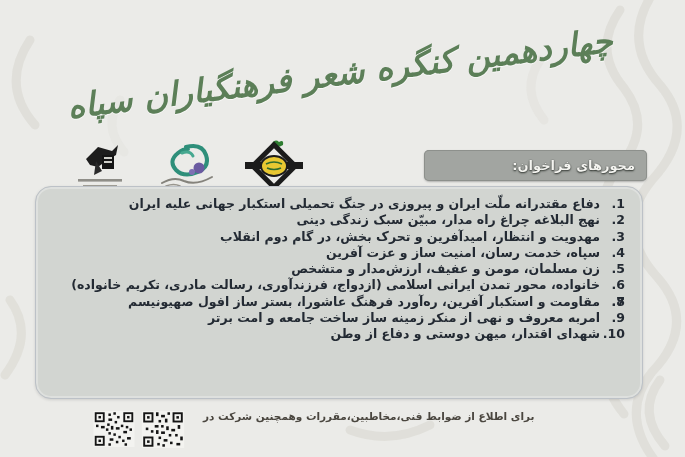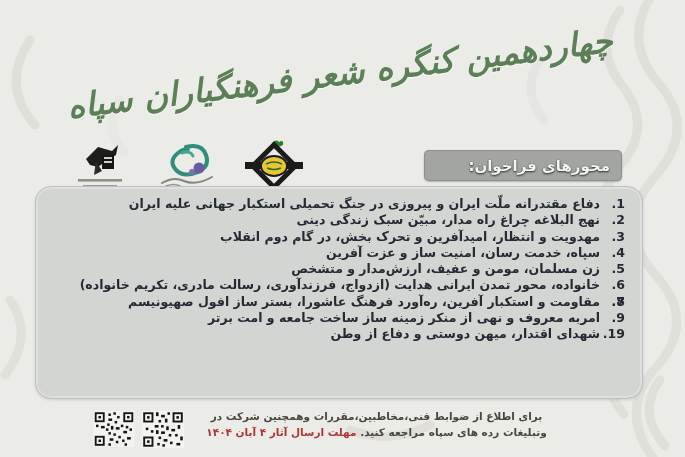--- a/index.html
+++ b/index.html
@@ -19,43 +19,43 @@
     letter-spacing:1px;
     text-shadow:0 1px 0 rgba(255,255,255,.6);
   }
   
   .logo{position:absolute;}
   .logo1{left:72px;top:141px;}
   .logo2{left:156px;top:141px;}
   .logo3{left:243px;top:137px;}
   
   .section-label{
-    position:absolute;left:424px;top:150px;width:198px;height:31px;
+    position:absolute;left:424px;top:150px;width:223px;height:31px;
     background:#a2a5a1;border-radius:5px;box-sizing:border-box;
     display:flex;align-items:center;direction:rtl;padding:0 12px;
-    color:#f4f4f0;font-weight:bold;font-size:15px;
+    color:#f4f4f0;font-weight:bold;font-size:13px;
     text-shadow:0 1px 2px rgba(35,40,35,.95),0 0 1px #444;
     box-shadow:inset 0 0 0 1px #8d908c,0 1px 2px rgba(0,0,0,.25);
   }
   
   .themes-box{
     position:absolute;left:35px;top:186px;width:608px;height:213px;
     background:#d2d5d1;border:1px solid #bcc1c7;border-radius:16px;
     box-sizing:border-box;padding:9px 14px 6px 14px;
     box-shadow:inset 0 0 0 2px rgba(255,255,255,.28),0 1px 3px rgba(0,0,0,.12);
   }
   ul.themes{list-style:none;margin:0;padding:0;direction:rtl;
     color:#232a33;font-size:12.5px;font-weight:bold;}
   ul.themes li{position:relative;padding-right:28px;text-align:right;line-height:16.3px;}
   ul.themes .num{position:absolute;right:3px;top:0;}
   
   .qr-group{position:absolute;left:93px;top:411px;display:flex;gap:6px;}
   .footer-text{
     position:absolute;left:203px;top:409px;width:347px;
-    direction:rtl;text-align:center;
+    direction:rtl;text-align:left;
     font-size:10.5px;font-weight:bold;color:#4a463f;line-height:15.5px;
   }
   .deadline{color:#b03434;}
 </style>
 </head>
 <body>
 
 <div class="poster">
 
   <svg class="bg-pattern" viewBox="0 0 685 457" xmlns="http://www.w3.org/2000/svg">
@@ -106,25 +106,25 @@
 
   <div class="section-label">محورهای فراخوان:</div>
 
   <div class="themes-box">
     <ul class="themes">
       <li><span class="num">1.</span><span>دفاع مقتدرانه ملّت ایران و پیروزی در جنگ تحمیلی استکبار جهانی علیه ایران</span></li>
       <li><span class="num">2.</span><span>نهج البلاغه چراغ راه مدار، مبیّن سبک زندگی دینی</span></li>
       <li><span class="num">3.</span><span>مهدویت و انتظار، امیدآفرین و تحرک بخش، در گام دوم انقلاب</span></li>
       <li><span class="num">4.</span><span>سپاه، خدمت رسان، امنیت ساز و عزت آفرین</span></li>
       <li><span class="num">5.</span><span>زن مسلمان، مومن و عفیف، ارزش‌مدار و متشخص</span></li>
-      <li><span class="num">6.</span><span>خانواده، محور تمدن ایرانی هدایت (ازدواج، فرزندآوری، رسالت مادری، تکریم خانواده)</span></li>
+      <li><span class="num">6.</span><span>خانواده، محور تمدن ایرانی اسلامی (ازدواج، فرزندآوری، رسالت مادری، تکریم خانواده)</span></li>
       <li><span class="num">7.</span></li>
       <li><span class="num">8.</span><span>مقاومت و استکبار آفرین، ره‌آورد فرهنگ عاشورا، بستر ساز افول صهیونیسم</span></li>
       <li><span class="num">9.</span><span>امربه معروف و نهی از منکر زمینه ساز ساخت جامعه و امت برتر</span></li>
-      <li><span class="num">19.</span><span>شهدای اقتدار، میهن دوستی و دفاع از وطن</span></li>
+      <li><span class="num">10.</span><span>شهدای اقتدار، میهن دوستی و دفاع از وطن</span></li>
     </ul>
   </div>
 
   <div class="qr-group">
     <svg width="42" height="36" viewBox="0 0 33 29" xmlns="http://www.w3.org/2000/svg">
       <rect x="0" y="0" width="33" height="29" fill="#f3f3f0"></rect>
       <g fill="#151515">
         <rect x="1" y="1" width="8" height="8"></rect>
           <rect x="24" y="1" width="8" height="8"></rect>
           <rect x="1" y="20" width="8" height="8"></rect>
@@ -202,16 +202,15 @@
           <rect x="22" y="24" width="2" height="2"></rect>
           <rect x="27" y="25" width="3" height="2"></rect>
         <rect x="12" y="25" width="2" height="2"></rect>
           <rect x="16" y="26" width="2" height="2"></rect>
       </g>
     </svg>
   </div>
 
   <div class="footer-text">
     <div>برای اطلاع از ضوابط فنی،مخاطبین،مقررات وهمچنین شرکت در</div>
-    <div><span>وتبلیغات رده های سپاه مراجعه کنید.</span> <span class="deadline">مهلت ارسال آثار ۴ آبان ۱۴۰۴</span></div>
   </div>
 
 </div>
 
 </body></html>

